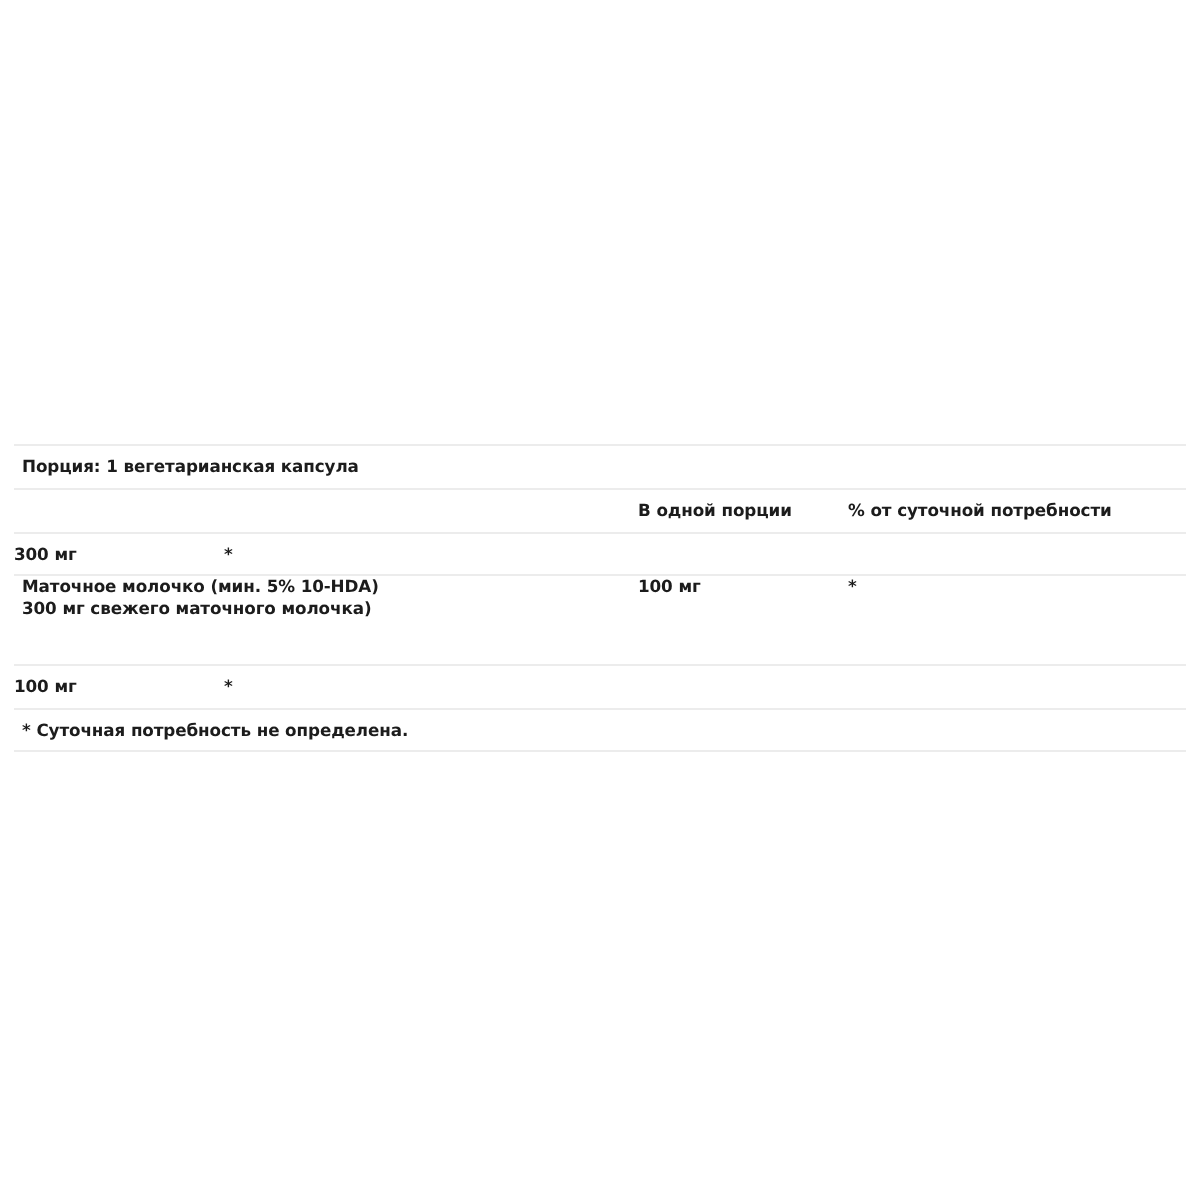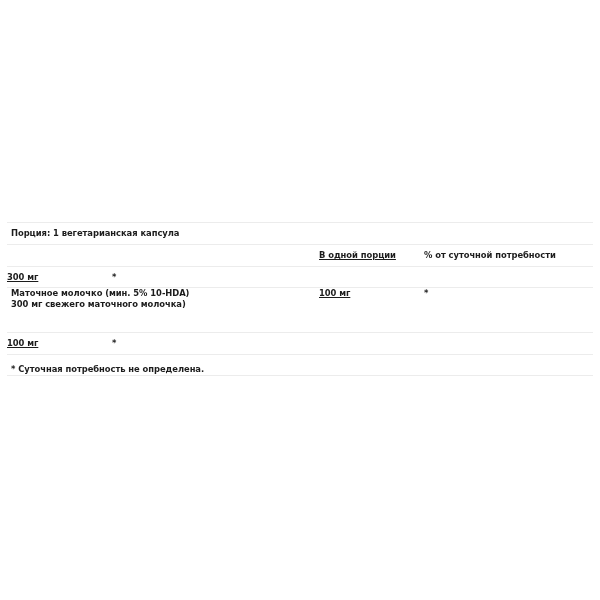--- a/index.html
+++ b/index.html
@@ -30,28 +30,28 @@
     }
     .cell {
       font-size: 8.4px;
       font-weight: bold;
       line-height: 11px;
       letter-spacing: -0.05px;
       box-sizing: border-box;
       white-space: nowrap;
     }
     .c1 { padding-left: 4px; width: 312px; }
-    .c2 { width: 105px; text-decoration: underline; }
+    .c2 { width: 105px; }
     .c3 { flex: 1; }
     .r-serving { height: 22px; }
     .r-header { height: 22px; }
     .r-ginseng { height: 21px; }
     .r-jelly { height: 45px; align-items: flex-start; }
     .r-licorice { height: 22px; }
-    .r-note { height: 21px; align-items: flex-end; }
+    .r-note { height: 21px; }
     .r-jelly .c1 { line-height: 11px; }
     .line { display: block; }
   </style>
 </head>
 <body>
 
 <div class="table">
 
   <div class="row r-serving">
     <div class="cell c1">Порция: 1 вегетарианская капсула</div>

